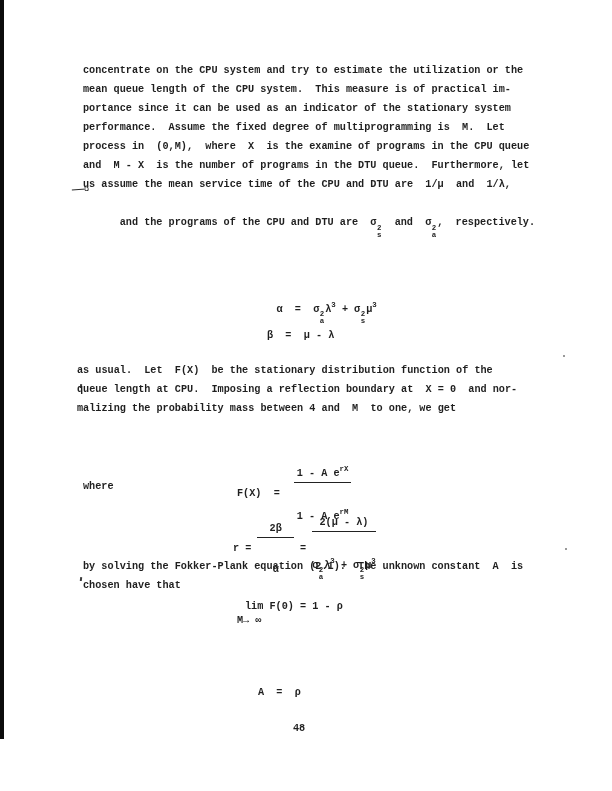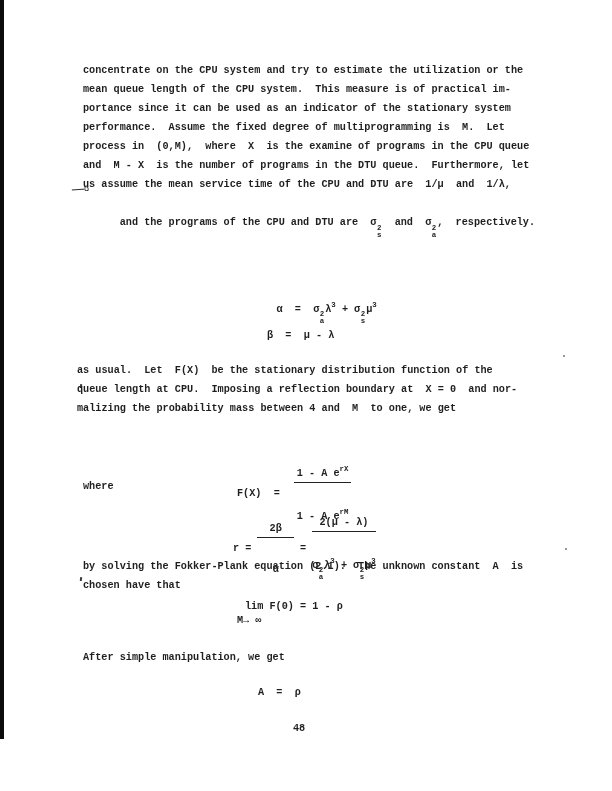--- a/index.html
+++ b/index.html
@@ -106,21 +106,18 @@
   </div>
 
   <div class="para" style="left:83px;top:557px;">
     <div class="line">by solving the Fokker-Plank equation (2.1).  The unknown constant  A  is</div>
     <div class="line">chosen have that</div>
   </div>
 
   <div class="eq" style="left:245px;top:601px;">lim F(0) = 1 - ρ</div>
   <div class="eq" style="left:237px;top:615px;">M→ ∞</div>
 
-  <div class="para" style="left:83px;top:648px;">
-    <div class="line">After simple manipulation, we get</div>
-  </div>
 
   <div class="eq" style="left:258px;top:687px;">A  =  ρ</div>
 
   <div class="eq" style="left:293px;top:723px;">48</div>
 
 </div>
 
 </body></html>

